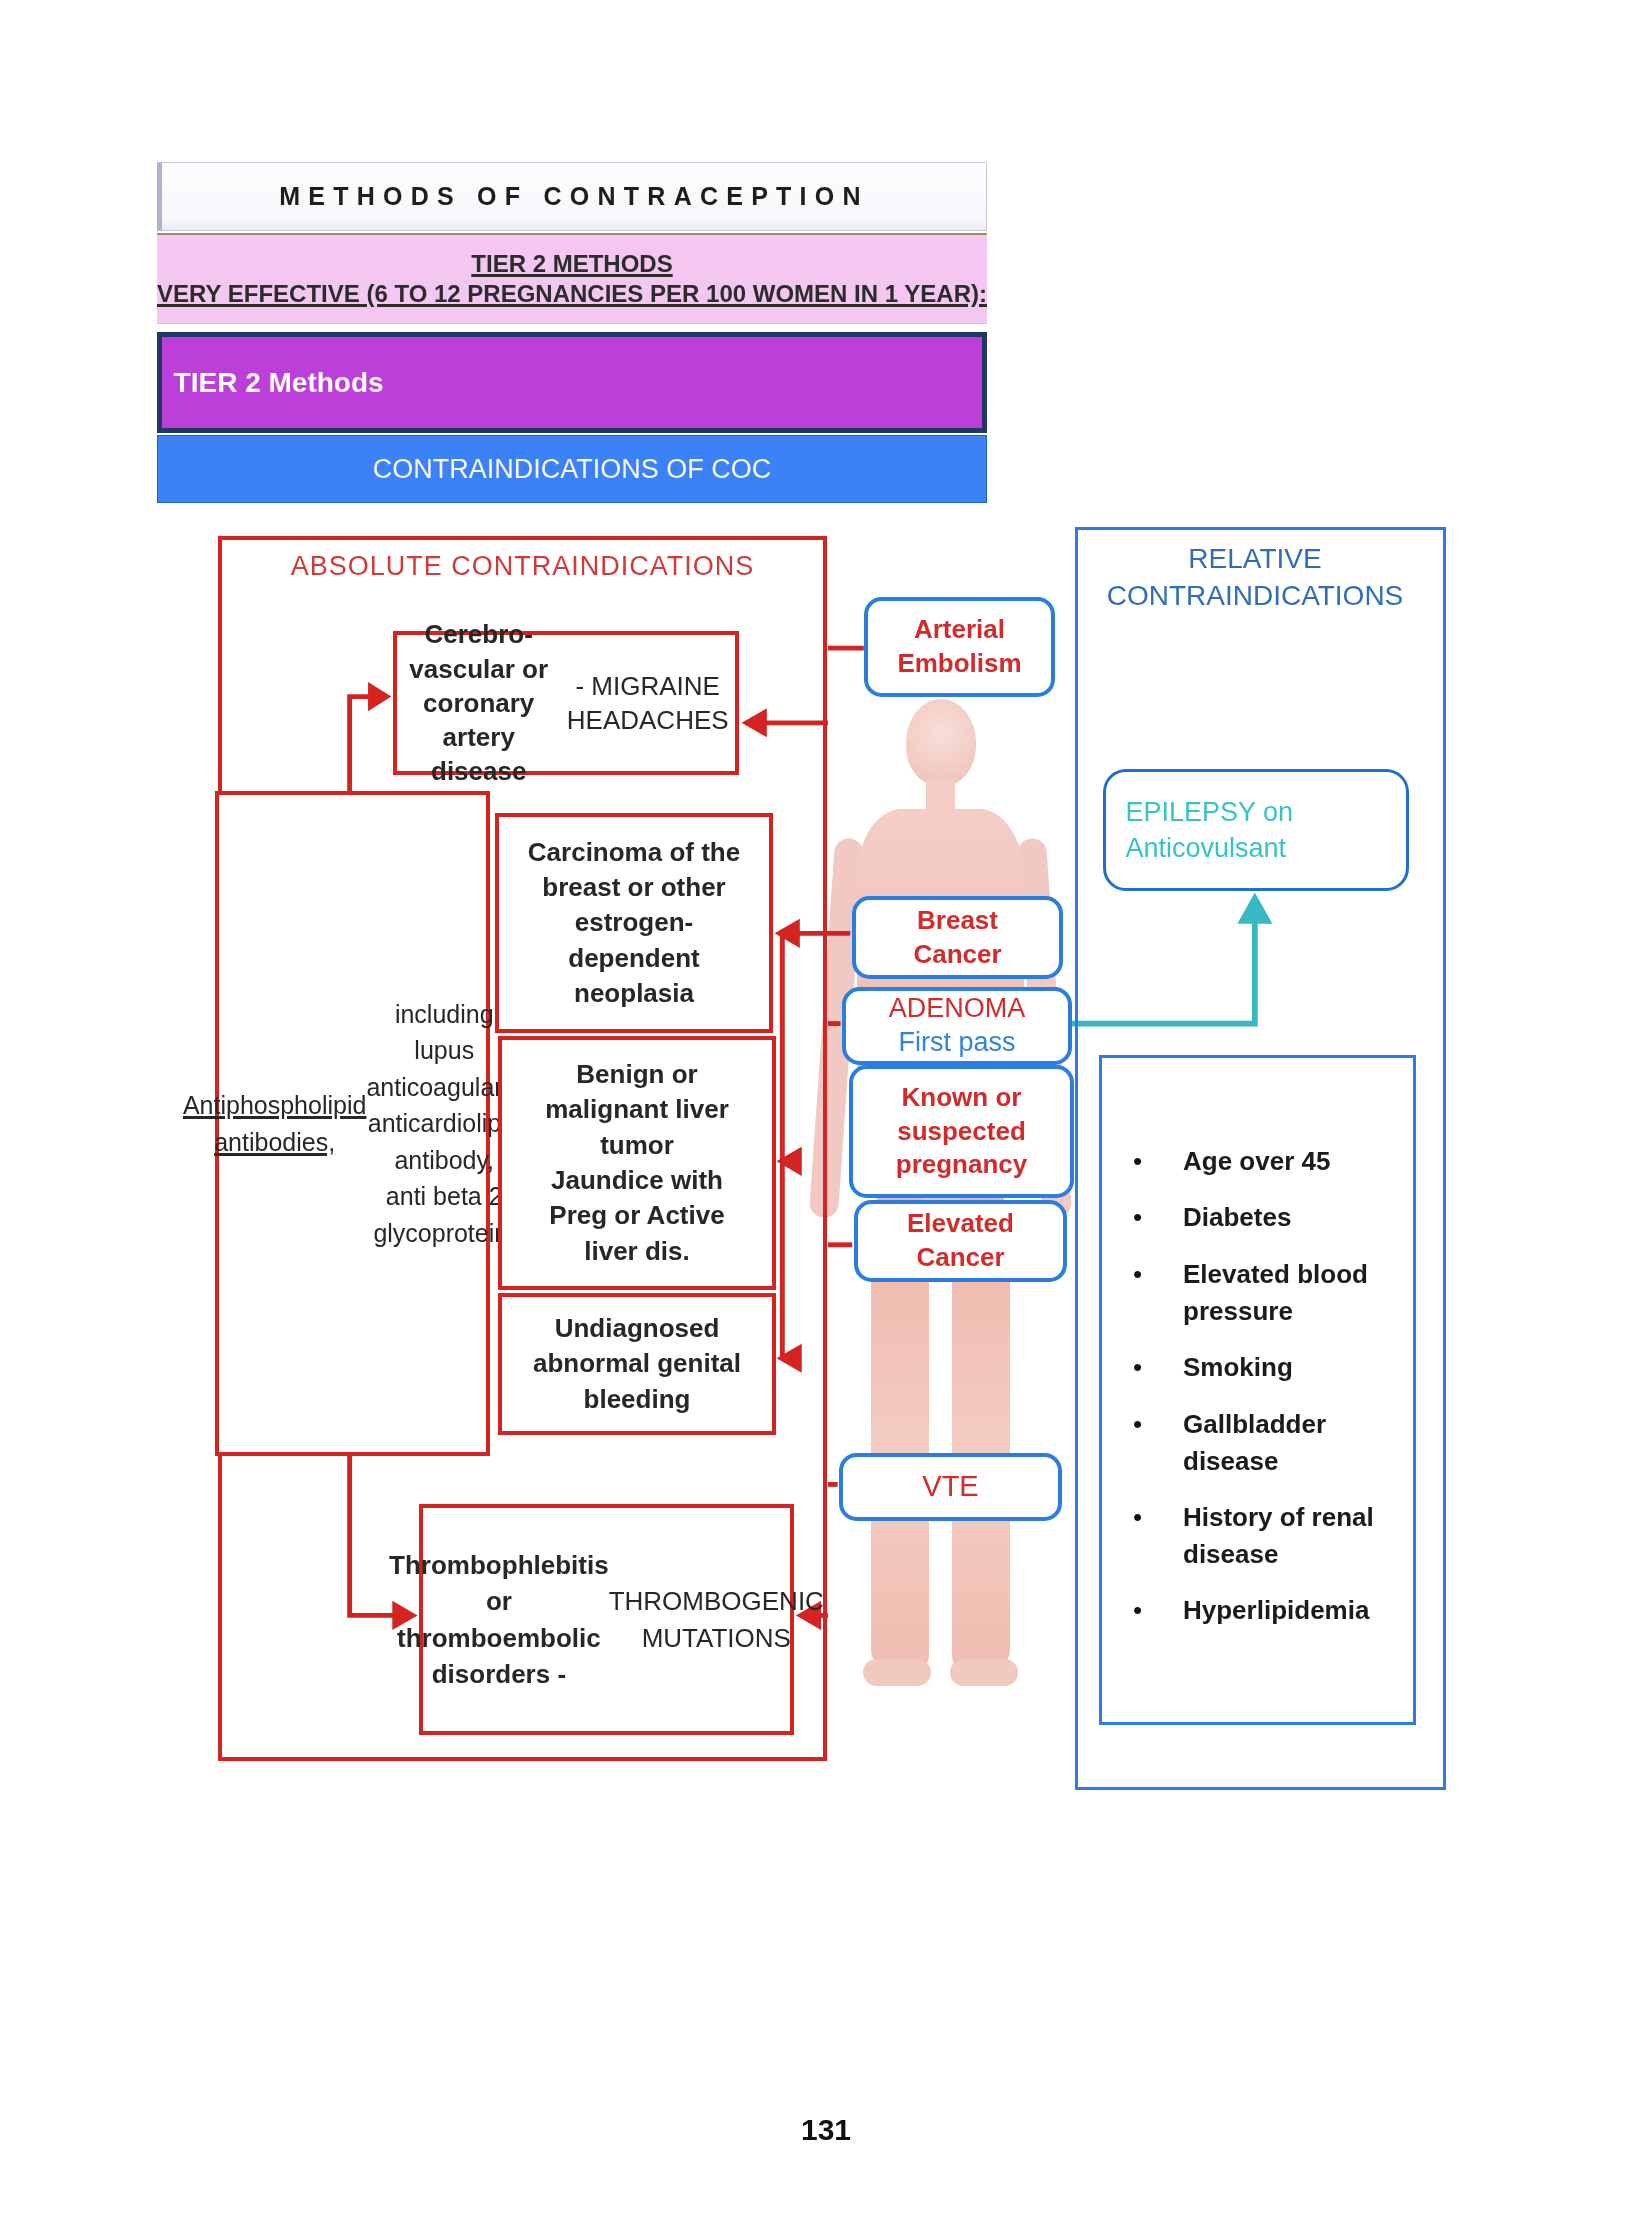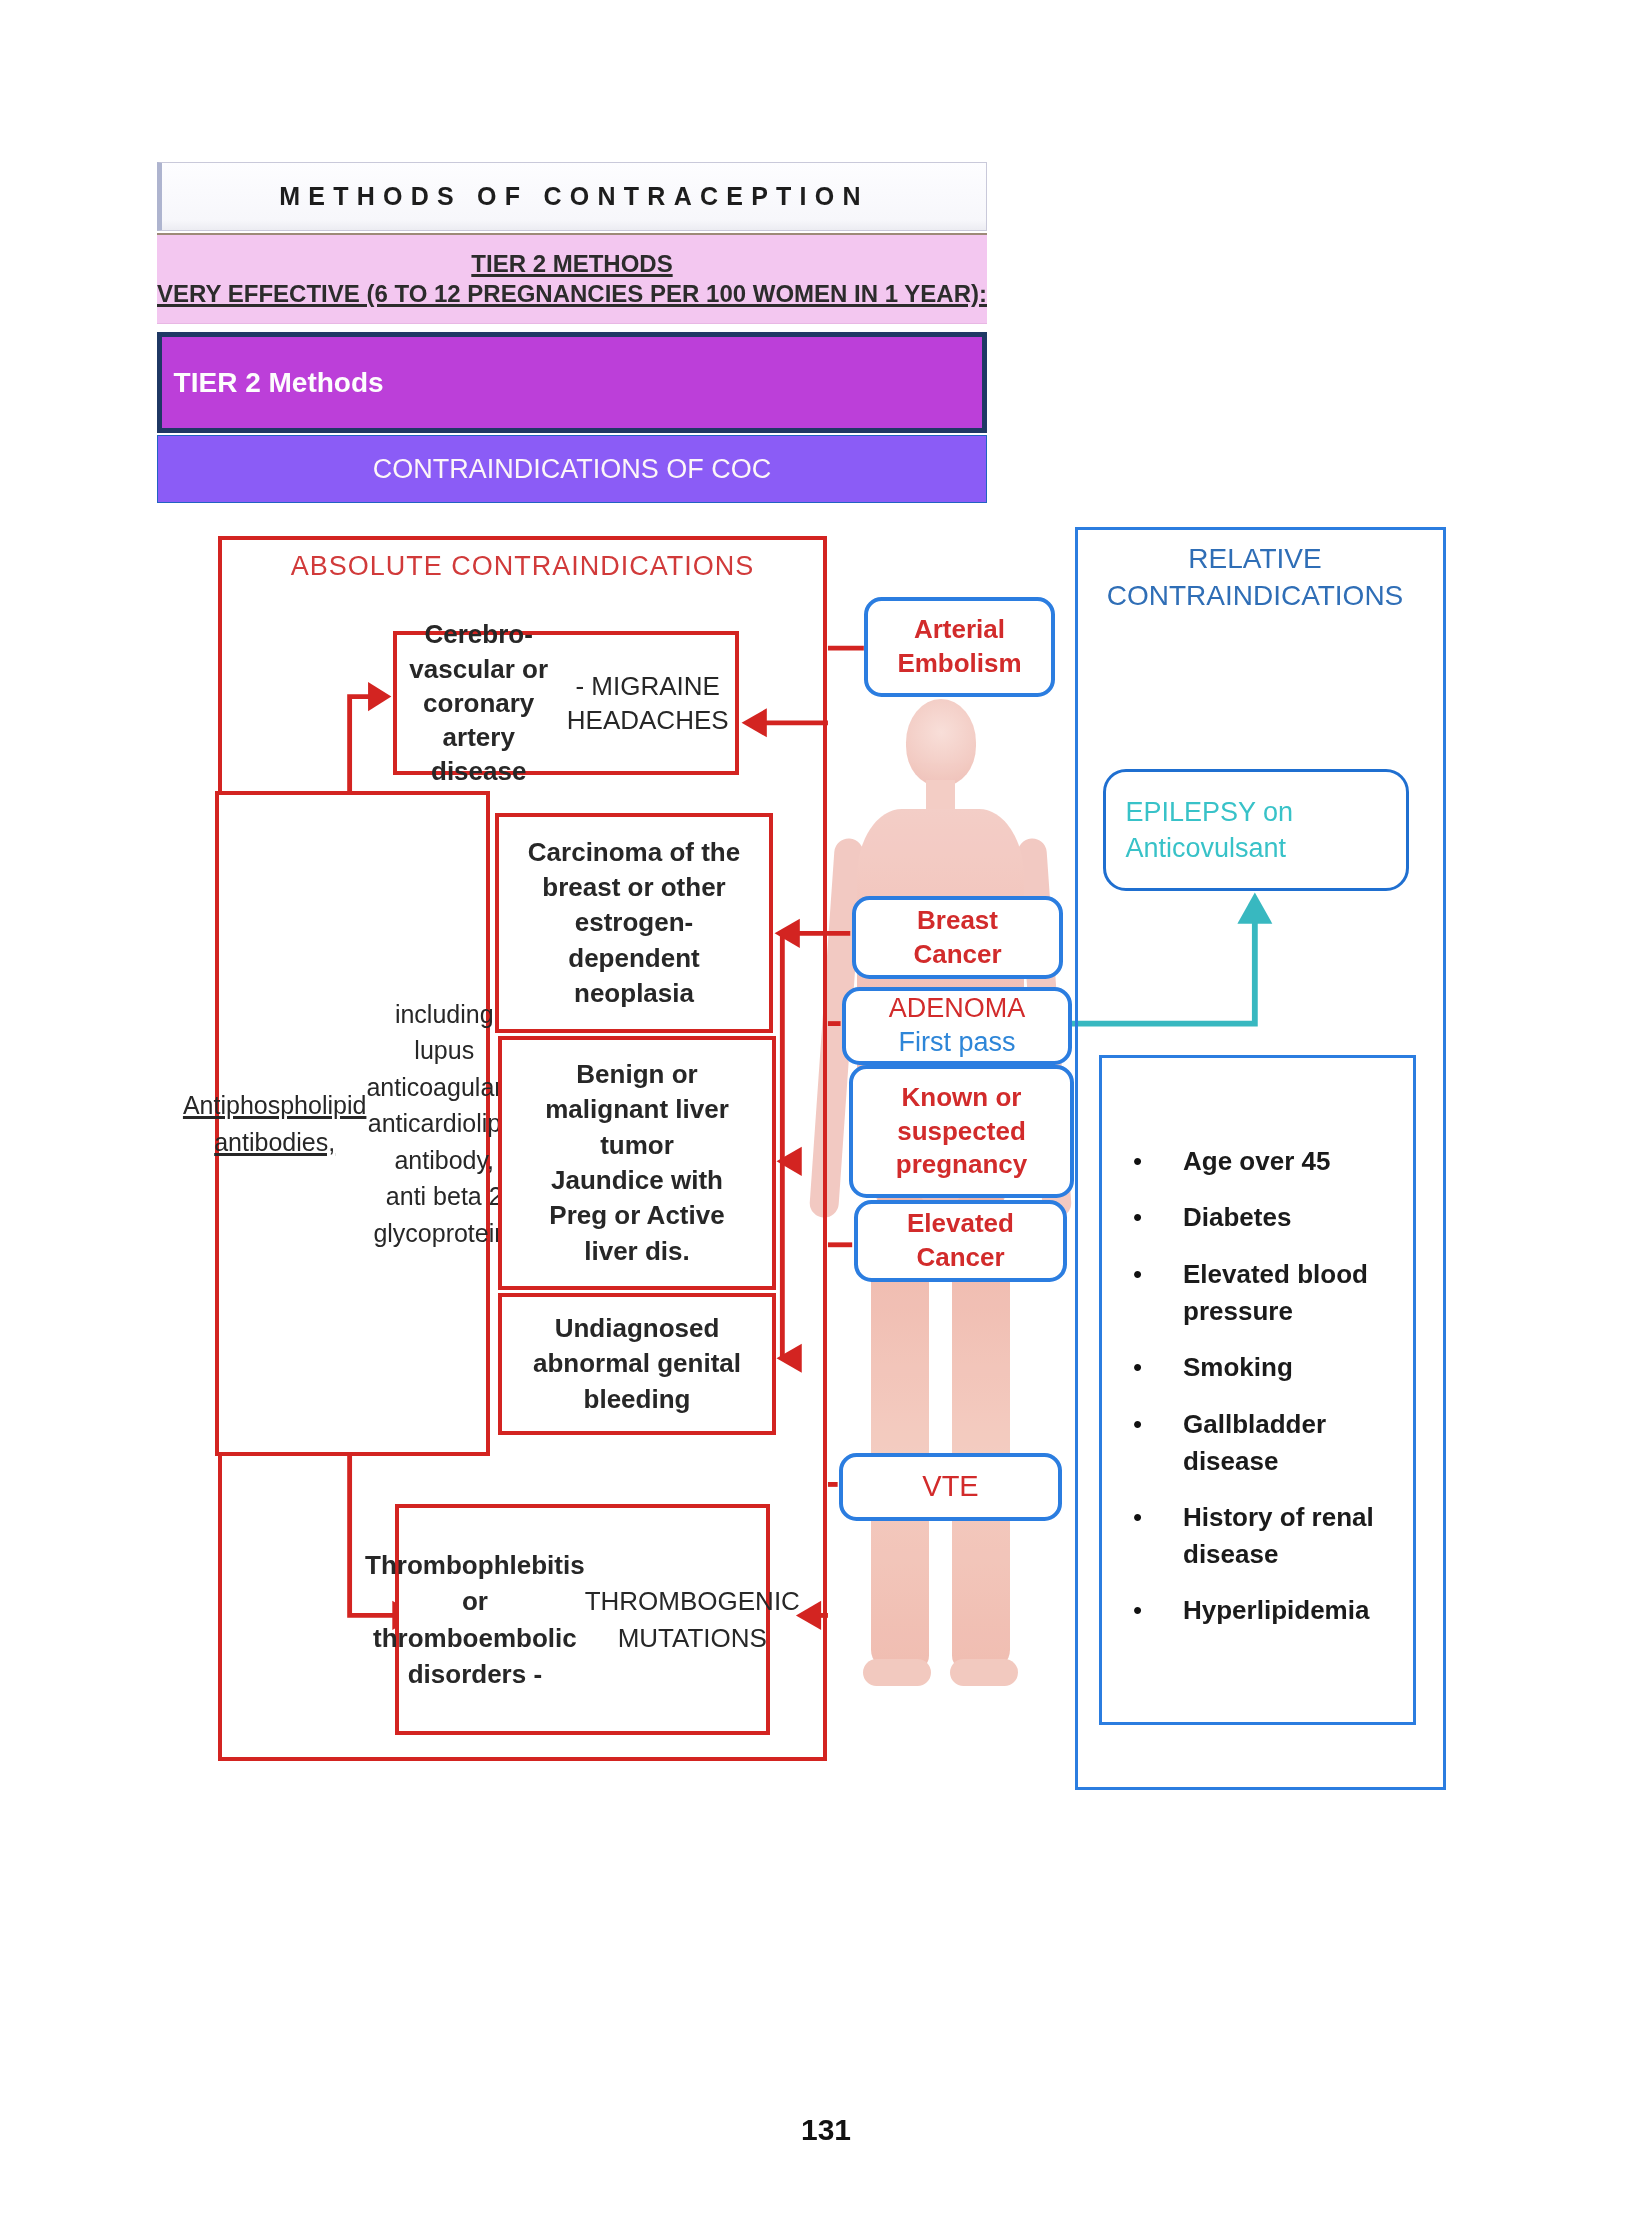--- a/index.html
+++ b/index.html
@@ -22,21 +22,21 @@
     text-decoration:underline;text-decoration-thickness:2.9px;}
 
   .purple-banner{left:157px;top:332px;width:830px;height:101px;z-index:3;
     background:#bc3fd9;border:5.8px solid #1f3864;padding:3.9px 11.6px;
     display:flex;flex-direction:column;justify-content:center;}
   .purple-banner .pt{font-size:28px;font-weight:bold;color:#fdfdfd;}
   .purple-banner .ps{font-size:26px;font-weight:bold;color:#1b2fb8;
     text-decoration:underline;text-decoration-thickness:3.9px;}
 
   .blue-banner{left:157px;top:435px;width:830px;height:68px;z-index:3;
-    background:#8b5cf6;border:1.9px solid #2163c2;
+    background:#3b82f6;border:1.9px solid #2163c2;
     display:flex;align-items:center;justify-content:center;}
   .blue-banner span{font-size:27px;color:#fdf6f8;}
 
   
   .red-panel{left:218px;top:536px;width:609px;height:1225px;z-index:2;
     border:4.9px solid #d32421;}
   .abs-heading{left:218px;top:551px;width:609px;z-index:3;text-align:center;
     font-size:27px;color:#d13a3a;letter-spacing:1px;}
 
   .right-panel{left:1075px;top:527px;width:371px;height:1263px;z-index:2;
@@ -48,21 +48,21 @@
   .rbox{background:#ffffff;border:4.9px solid #d32421;z-index:3;
     display:flex;flex-direction:row;align-items:center;justify-content:center;
     text-align:center;color:#272727;}
   .rbox .b{font-weight:bold;}
   .box-cerebro{left:393px;top:631px;width:346px;height:144px;font-size:26px;line-height:1.32;}
   .box-anti{left:215px;top:791px;width:275px;height:665px;font-size:25px;line-height:1.46;}
   .box-anti .u{text-decoration:underline;text-decoration-thickness:2.9px;}
   .box-carcinoma{left:495px;top:813px;width:278px;height:220px;font-size:26px;line-height:1.36;}
   .box-liver{left:498px;top:1036px;width:278px;height:254px;font-size:26px;line-height:1.36;}
   .box-bleeding{left:498px;top:1293px;width:278px;height:142px;font-size:26px;line-height:1.36;}
-  .box-thrombo{left:395px;top:1504px;width:375px;height:231px;font-size:26px;line-height:1.4;}
+  .box-thrombo{left:419px;top:1504px;width:375px;height:231px;font-size:26px;line-height:1.4;}
 
   
   .lbox{background:#ffffff;border:4.9px solid #2b7de0;border-radius:17.5px;z-index:4;
     display:flex;flex-direction:column;align-items:center;justify-content:center;
     text-align:center;line-height:1.3;}
   .lbox .red{color:#d22b2b;font-weight:bold;}
   .lbox-arterial{left:864px;top:597px;width:191px;height:100px;font-size:26px;}
   .lbox-breast{left:852px;top:896px;width:211px;height:83px;font-size:26px;}
   .lbox-adenoma{left:842px;top:987px;width:230px;height:78px;font-size:27px;line-height:1.25;}
   .lbox-adenoma .a1{color:#d22b2b;}

